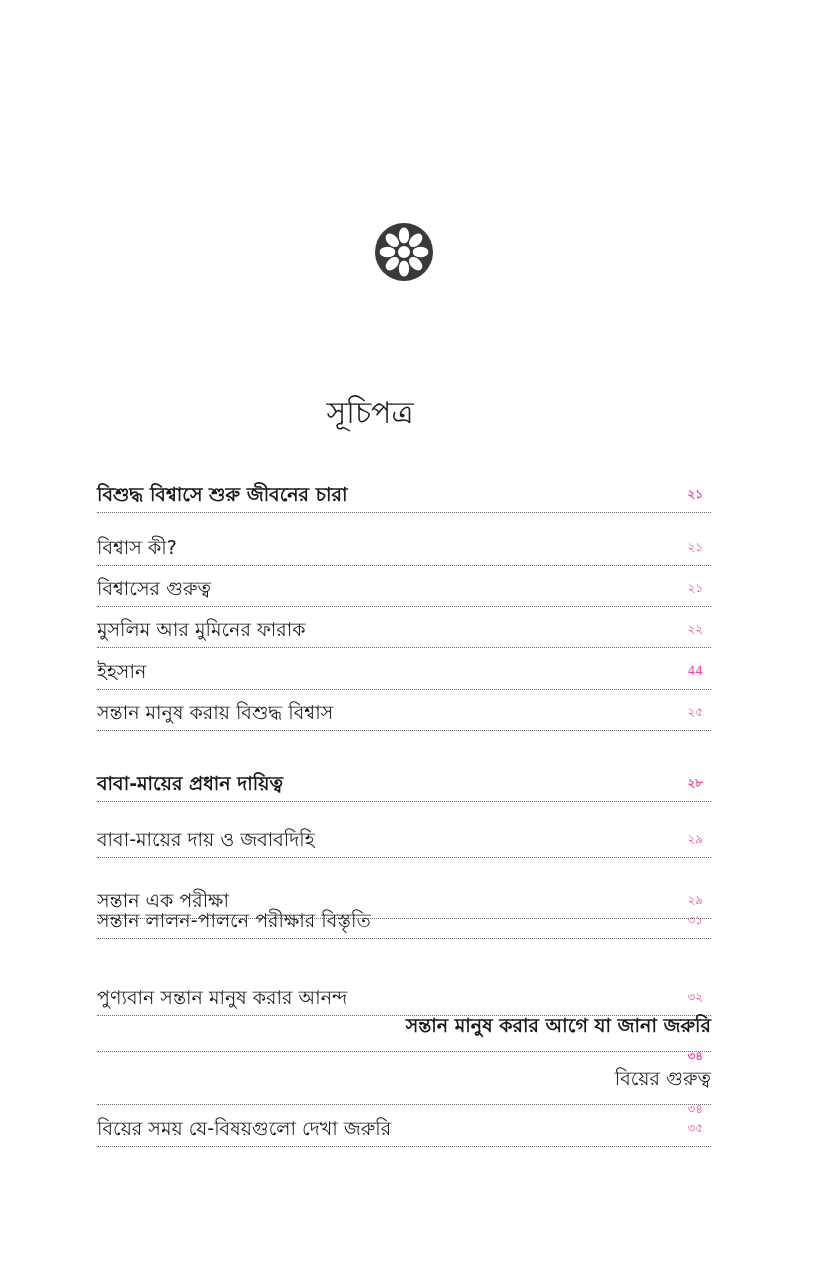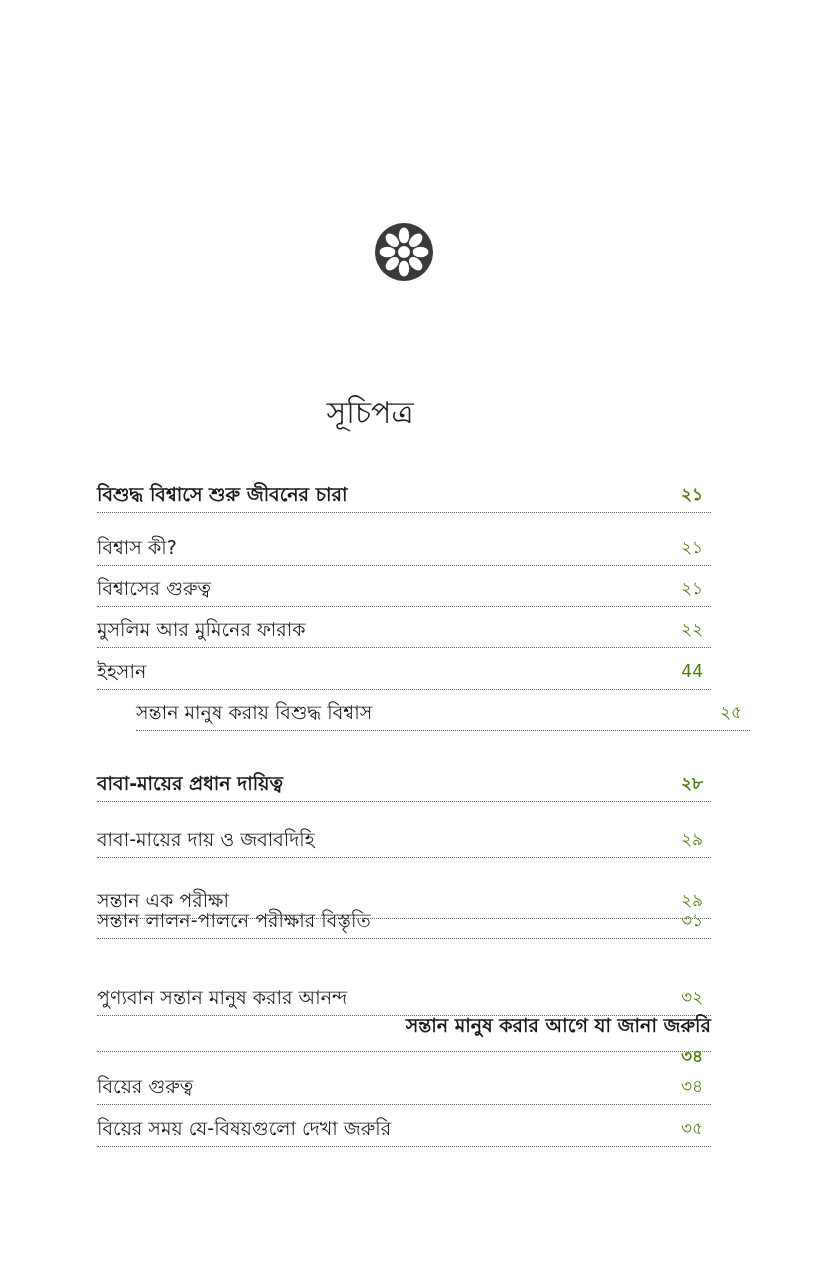--- a/index.html
+++ b/index.html
@@ -45,25 +45,25 @@
       justify-content: space-between;
     }
     .toc-row .label {
       font-size: 19px;
       line-height: 26px;
       padding-bottom: 5px;
       white-space: nowrap;
       color: #1a1a1a;
     }
     .toc-row .page {
-      font-size: 17px;
+      font-size: 12px;
       line-height: 26px;
       padding-bottom: 5px;
       padding-right: 8px;
-      color: #4d7c0f;
+      color: #ec4899;
       white-space: nowrap;
     }
     .toc-row.chapter .label,
     .toc-row.chapter .page {
       font-weight: bold;
     }
   </style>
 </head>
 <body>
 
@@ -100,21 +100,21 @@
   <span class="page">২১</span>
 </div>
 <div class="toc-row" style="top:608px;">
   <span class="label">মুসলিম আর মুমিনের ফারাক</span>
   <span class="page">২২</span>
 </div>
 <div class="toc-row" style="top:650px;">
   <span class="label">ইহসান</span>
   <span class="page">44</span>
 </div>
-<div class="toc-row" style="top:691px;margin-left:39px;">
+<div class="toc-row" style="top:691px;">
   <span class="label">সন্তান মানুষ করায় বিশুদ্ধ বিশ্বাস</span>
   <span class="page">২৫</span>
 </div>
 
 <div class="toc-row chapter" style="top:762px;">
   <span class="label">বাবা-মায়ের প্রধান দায়িত্ব</span>
   <span class="page">২৮</span>
 </div>
 <div class="toc-row" style="top:818px;">
   <span class="label">বাবা-মায়ের দায় ও জবাবদিহি</span>
@@ -130,20 +130,20 @@
 </div>
 <div class="toc-row" style="top:976px;">
   <span class="label">পুণ্যবান সন্তান মানুষ করার আনন্দ</span>
   <span class="page">৩২</span>
 </div>
 
 <div class="toc-row chapter" style="top:1012px;flex-direction:column;">
   <span class="label">সন্তান মানুষ করার আগে যা জানা জরুরি</span>
   <span class="page">৩৪</span>
 </div>
-<div class="toc-row" style="top:1065px;">
+<div class="toc-row" style="top:1065px;flex-direction:column;">
   <span class="label">বিয়ের গুরুত্ব</span>
   <span class="page">৩৪</span>
 </div>
 <div class="toc-row" style="top:1107px;">
   <span class="label">বিয়ের সময় যে-বিষয়গুলো দেখা জরুরি</span>
   <span class="page">৩৫</span>
 </div>
 
 </body></html>

